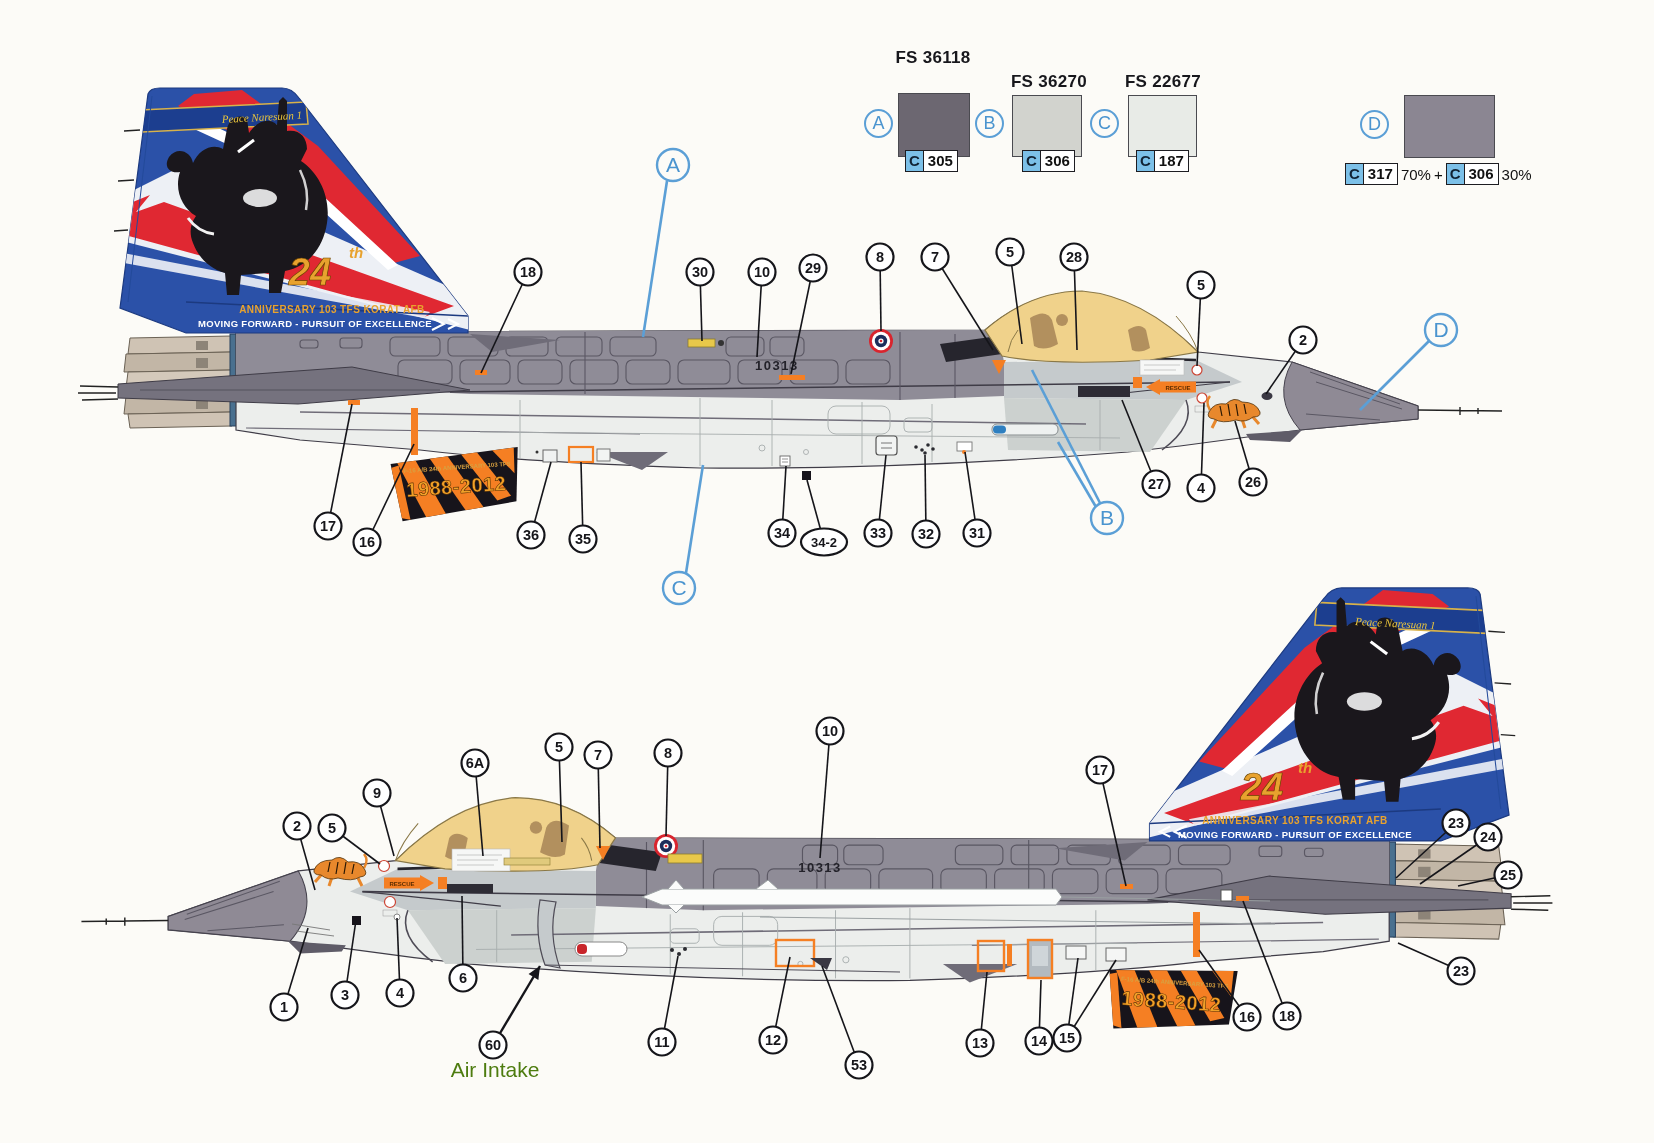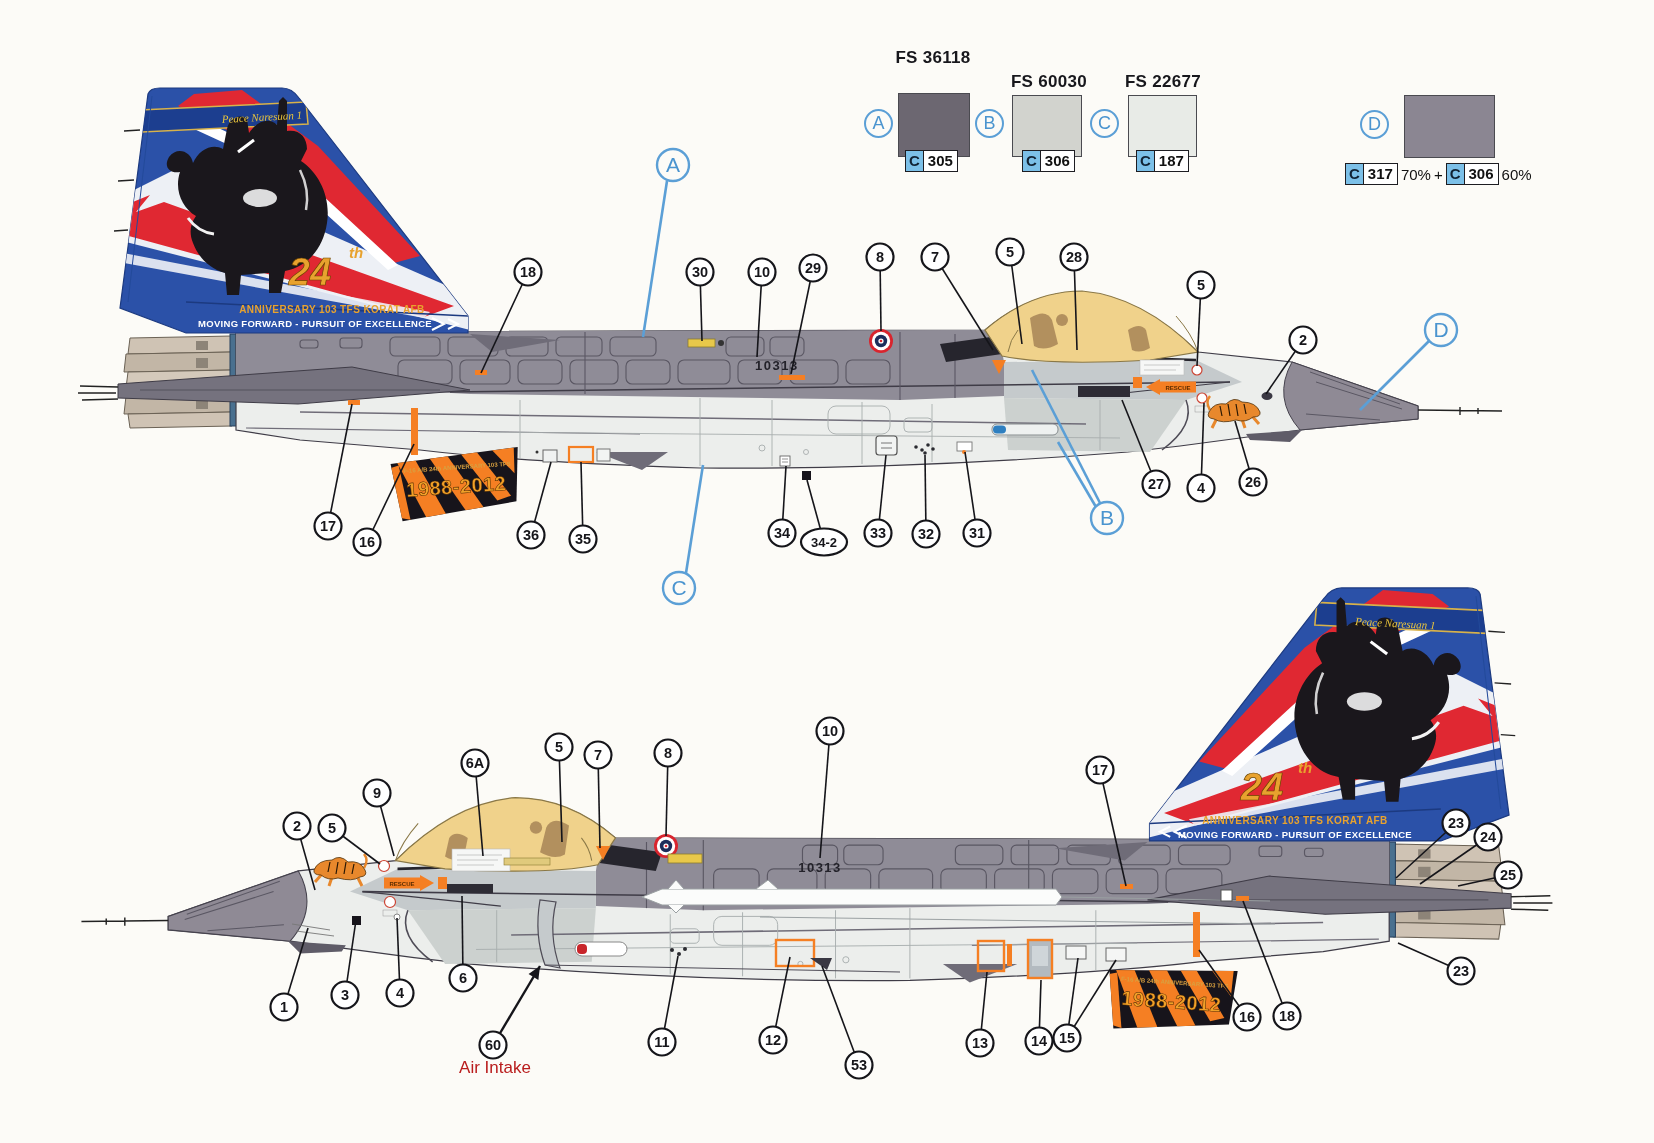--- a/index.html
+++ b/index.html
@@ -10,21 +10,21 @@
   
   .lg-circle{position:absolute;width:25px;height:25px;border:2.4px solid #5b9fd6;border-radius:50%;
              color:#4a94cf;font-size:18px;font-weight:500;display:flex;align-items:center;justify-content:center;background:transparent;}
   .lg-fs{position:absolute;font-size:17px;font-weight:700;color:#17171c;width:100px;text-align:center;letter-spacing:.3px;}
   .lg-swatch{position:absolute;border:1.2px solid #4a4a50;}
   .chip-row{position:absolute;display:flex;align-items:center;gap:3px;}
   .chip{display:flex;border:1.8px solid #1d1d22;background:#fff;line-height:20px;height:22px;box-sizing:border-box;}
   .chip .c{background:#7cc0e8;color:#123;padding:0 3px;border-right:1.8px solid #1d1d22;font-size:15px;font-weight:700;}
   .chip .n{padding:0 4px;font-size:15px;font-weight:700;color:#111;}
   .pct{font-size:15px;font-weight:400;color:#111;}
-  .free-label{position:absolute;color:#b91c1c;font-size:17px;text-align:center;}
+  .free-label{position:absolute;color:#4d7c0f;font-size:21px;text-align:center;}
 </style>
 </head>
 <body>
 
 <div id="page">
 
 <svg id="scene" width="1654" height="1143" viewBox="0 0 1654 1143">
 <defs>
 
   <clipPath id="finClip">
@@ -585,21 +585,21 @@
   <div class="lg-fs" style="left:883px;top:48px">FS 36118</div>
   <div class="lg-swatch" style="left: 898px; top: 93px; width: 70px; height: 62px; background: rgb(108, 103, 113);"></div>
   <div class="chip-row" style="left:905px;top:150px">
     <div class="chip">
           <span class="c">C</span>
           <span class="n">305</span>
         </div>
   </div>
 
   <div class="lg-circle" style="left:975px;top:109px">B</div>
-  <div class="lg-fs" style="left:999px;top:72px">FS 60030</div>
+  <div class="lg-fs" style="left:999px;top:72px">FS 36270</div>
   <div class="lg-swatch" style="left: 1012px; top: 95px; width: 68px; height: 60px; background: rgb(210, 211, 206);"></div>
   <div class="chip-row" style="left:1022px;top:150px">
     <div class="chip">
           <span class="c">C</span>
           <span class="n">306</span>
         </div>
   </div>
 
   <div class="lg-circle" style="left:1090px;top:109px">C</div>
   <div class="lg-fs" style="left:1113px;top:72px">FS 22677</div>
@@ -617,19 +617,19 @@
     <div class="chip">
           <span class="c">C</span>
           <span class="n">317</span>
         </div>
     <span class="pct">70%</span>
     <span class="pct">+</span>
     <div class="chip">
           <span class="c">C</span>
           <span class="n">306</span>
         </div>
-    <span class="pct">60%</span>
+    <span class="pct">30%</span>
   </div>
 </div>
 
 <div class="free-label" style="left:425px;top:1058px;width:140px">Air Intake</div>
 
 </div>
 
 </body></html>

